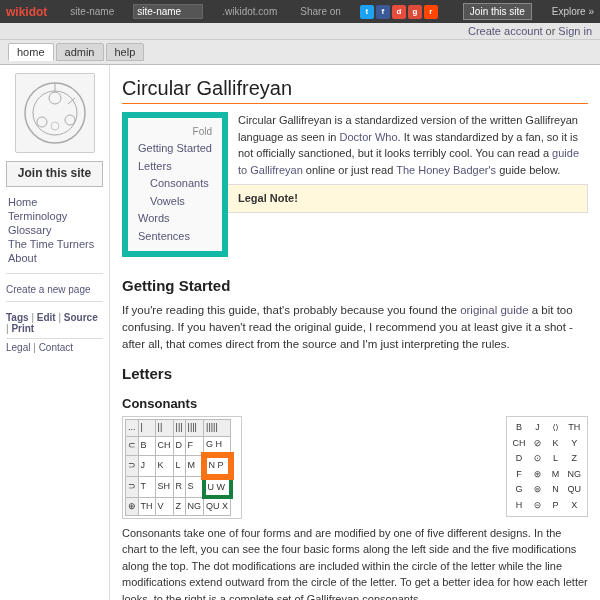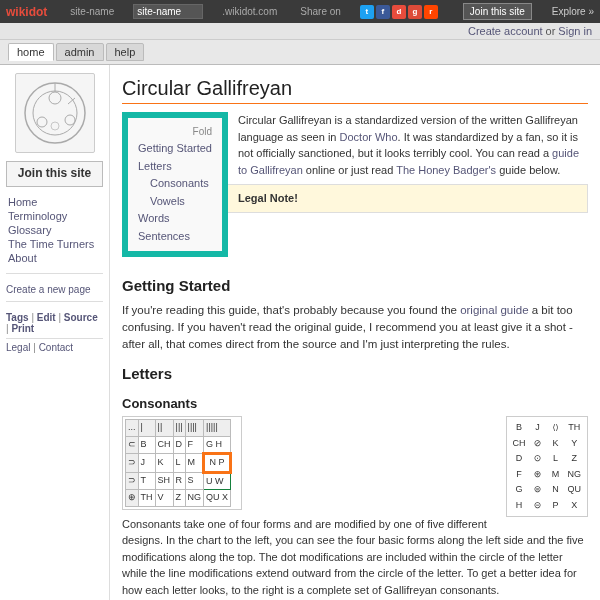--- a/index.html
+++ b/index.html
@@ -432,29 +432,29 @@
               <td style="border:1px solid #bbb; padding:1px 2px;">D</td>
               <td style="border:1px solid #bbb; padding:1px 2px;">F</td>
               <td style="border:1px solid #bbb; padding:1px 2px;">G H</td>
             </tr>
             <tr>
               <td style="border:1px solid #bbb; padding:1px 2px; background:#eee;">⊃</td>
               <td style="border:1px solid #bbb; padding:1px 2px;">J</td>
               <td style="border:1px solid #bbb; padding:1px 2px;">K</td>
               <td style="border:1px solid #bbb; padding:1px 2px;">L</td>
               <td style="border:1px solid #bbb; padding:1px 2px;">M</td>
-              <td style="border:3px solid #f97316; padding:1px 2px;text-align:center;">N P</td>
+              <td style="border:6px solid #f97316; padding:1px 2px;">N P</td>
             </tr>
             <tr>
               <td style="border:1px solid #bbb; padding:1px 2px; background:#eee;">⊃</td>
               <td style="border:1px solid #bbb; padding:1px 2px;">T</td>
               <td style="border:1px solid #bbb; padding:1px 2px;">SH</td>
               <td style="border:1px solid #bbb; padding:1px 2px;">R</td>
               <td style="border:1px solid #bbb; padding:1px 2px;">S</td>
-              <td style="border:1px solid #15803d; padding:1px 2px;">U W</td>
+              <td style="border:4px solid #15803d; padding:1px 2px;">U W</td>
             </tr>
             <tr>
               <td style="border:1px solid #bbb; padding:1px 2px; background:#eee;">⊕</td>
               <td style="border:1px solid #bbb; padding:1px 2px;">TH</td>
               <td style="border:1px solid #bbb; padding:1px 2px;">V</td>
               <td style="border:1px solid #bbb; padding:1px 2px;">Z</td>
               <td style="border:1px solid #bbb; padding:1px 2px;">NG</td>
               <td style="border:1px solid #bbb; padding:1px 2px;">QU X</td>
             </tr>
           </tbody>

